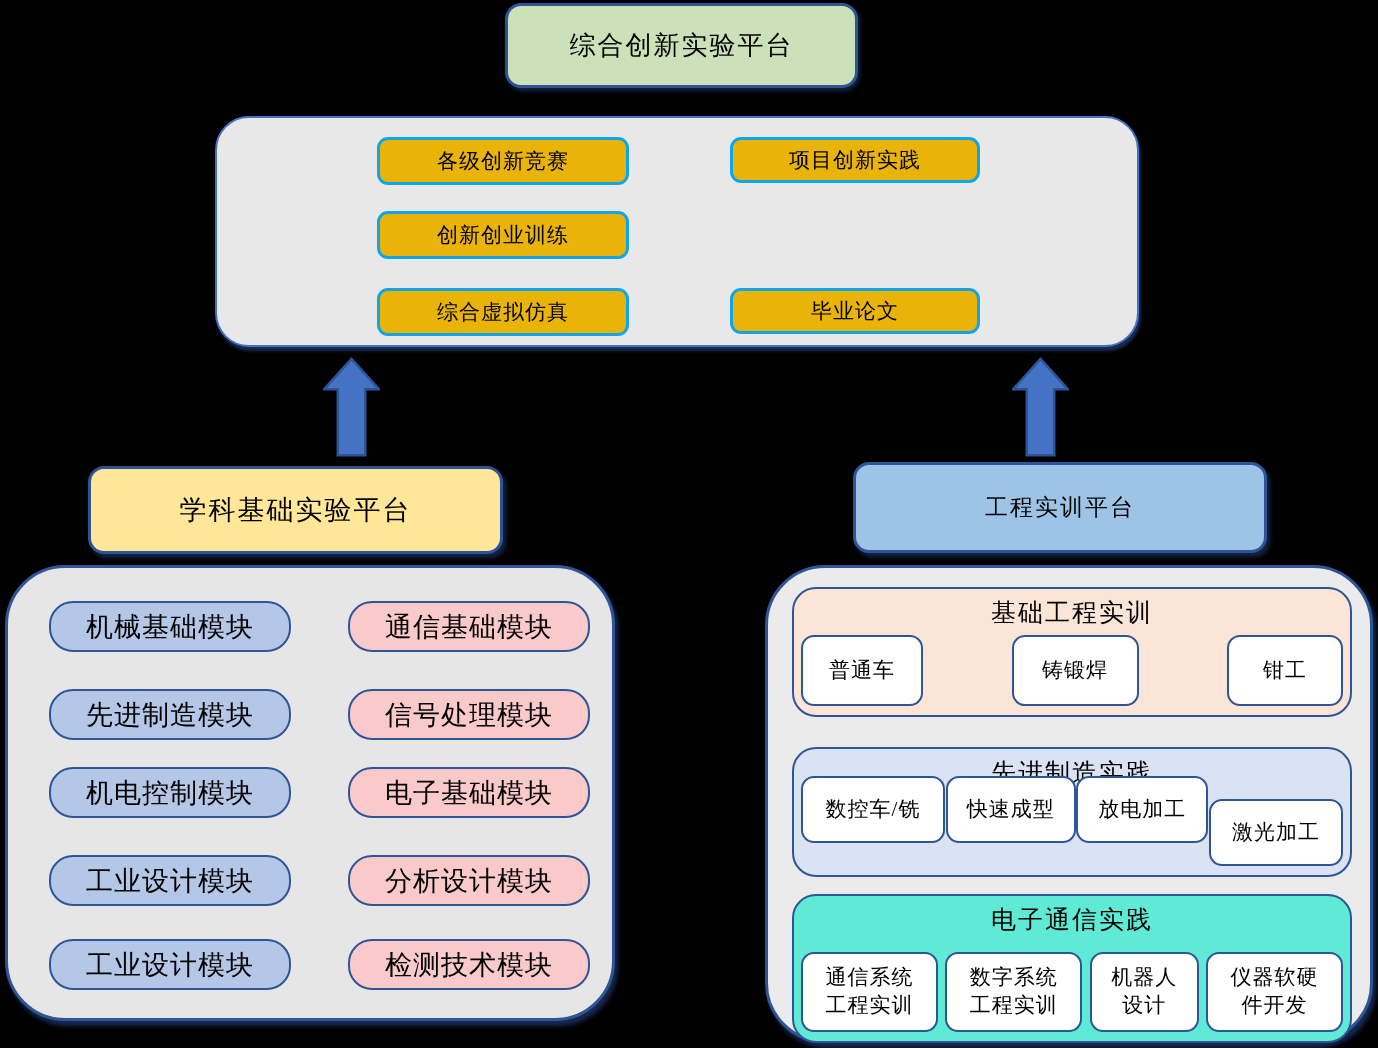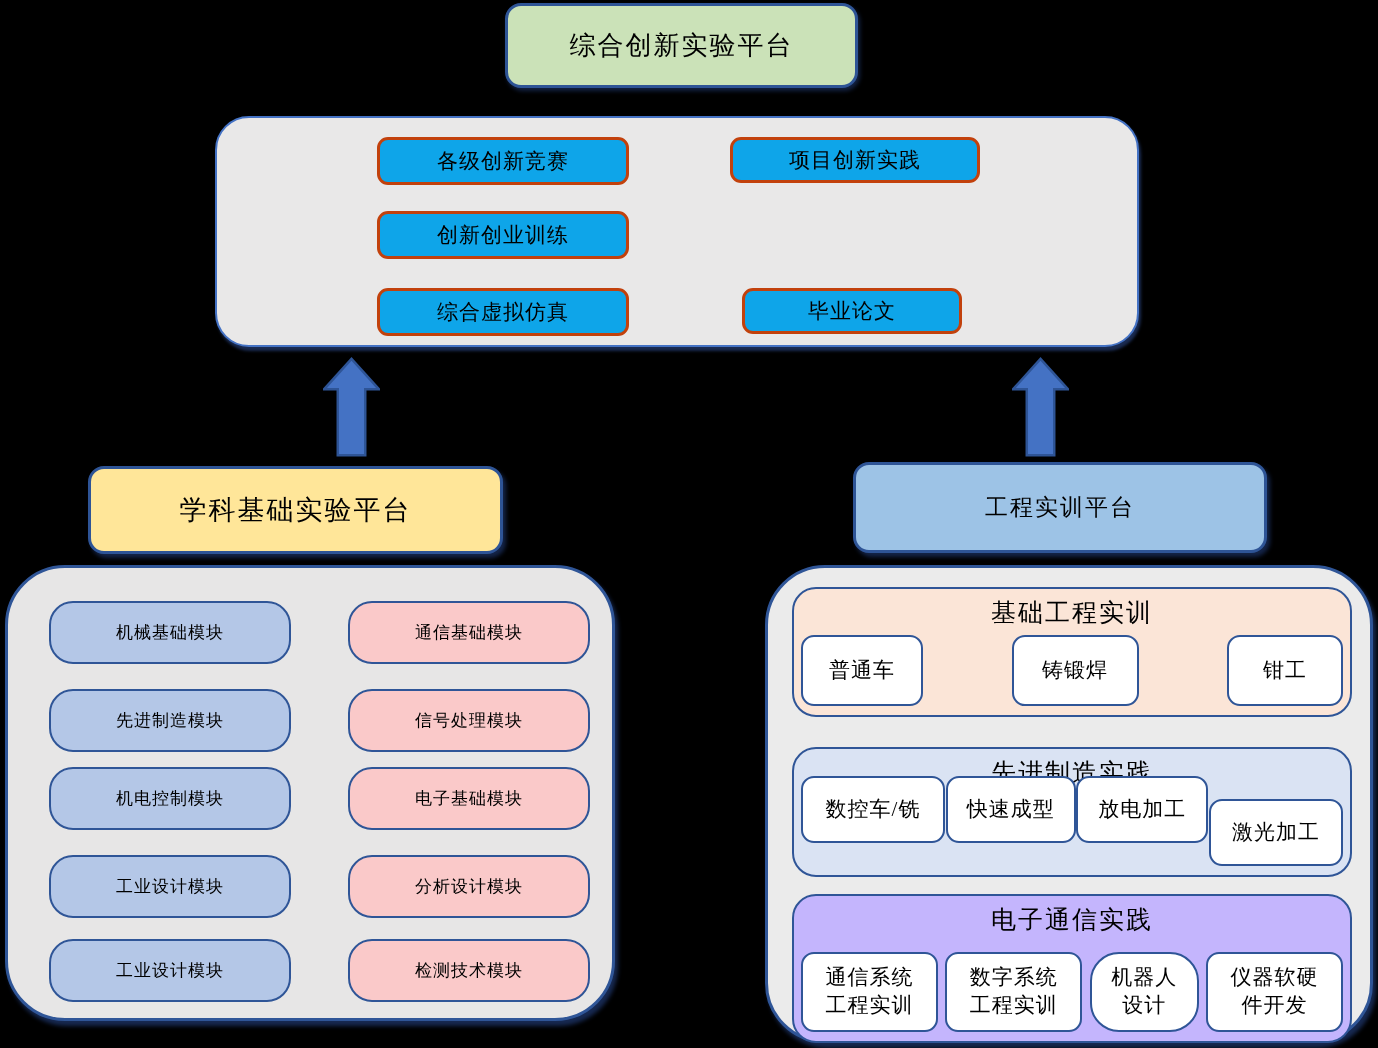--- a/index.html
+++ b/index.html
@@ -22,29 +22,29 @@
     box-shadow:2px 3px 4px rgba(25,45,90,.75);
   }
 
   
   .top-container{
     left:215px;top:116px;width:924px;height:231px;
     background:#e9e8e8;border:2px solid #4472c4;border-radius:34px;
     box-shadow:2px 4px 3px rgba(30,50,95,.85);
   }
   .t-item{
-    background:#0ea5e9;border:3px solid #c2410c;border-radius:11px;
+    background:#eab308;border:3px solid #0ea5e9;border-radius:11px;
     font-size:21px;letter-spacing:1px;
   }
   .t1{left:160px;top:19px;width:252px;height:48px;}
   .t2{left:513px;top:19px;width:250px;height:46px;}
   .t3{left:160px;top:93px;width:252px;height:48px;}
   .t4{left:513px;top:93px;width:250px;height:46px;}
   .t5{left:160px;top:170px;width:252px;height:48px;}
-  .t6{left:513px;top:170px;width:220px;height:46px;margin-left:12px;}
+  .t6{left:513px;top:170px;width:250px;height:46px;}
 
   
   .arrow{width:57px;height:100px;}
   .arrow-left{left:323px;top:357px;}
   .arrow-right{left:1012px;top:357px;}
 
   
   .yellow-box{
     left:88px;top:466px;width:415px;height:88px;
     background:#ffe699;border:3px solid #2e5496;border-radius:16px;
@@ -58,60 +58,60 @@
     box-shadow:3px 4px 4px rgba(25,45,90,.8);
   }
 
   
   .left-container{
     left:5px;top:565px;width:610px;height:456px;
     background:#e7e6e6;border:3px solid #2f5597;border-radius:60px;
     box-shadow:3px 5px 4px rgba(25,45,90,.9);
   }
   .mod{
-    width:242px;height:63px;border-radius:24px;
-    border:2px solid #2f5597;font-size:17px;letter-spacing:1px;
+    width:242px;height:51px;border-radius:24px;
+    border:2px solid #2f5597;font-size:27px;letter-spacing:1px;
   }
   .mod-blue{background:#b4c7e7;}
   .mod-pink{background:#fac9c9;}
   .col1{left:41px;} .col2{left:340px;}
   .row1{top:33px;} .row2{top:121px;} .row3{top:199px;} .row4{top:287px;} .row5{top:371px;}
 
   
   .right-container{
     left:765px;top:565px;width:608px;height:478px;
     background:#ebebeb;border:3px solid #2f5597;border-radius:60px;
     box-shadow:3px 5px 4px rgba(25,45,90,.9);
     padding-left:40px;
   }
   .sec{
     left:24px;width:560px;border:2.5px solid #2f5597;border-radius:24px;
   }
   .sec-1{top:19px;height:130px;background:#fbe5d7;}
   .sec-2{top:179px;height:130px;background:#dae3f3;}
-  .sec-3{top:326px;height:149px;background:#c4b5fd;font-family:Liberation Serif, serif;}
+  .sec-3{top:326px;height:149px;background:#5eead4;font-family:Liberation Serif, serif;}
   .sec-title{
     position:absolute;left:0;right:0;top:7px;
     font-size:25px;letter-spacing:2px;text-align:center;
   }
   .sec-items{
     position:absolute;left:7px;right:7px;bottom:9px;
     display:flex;justify-content:space-between;align-items:stretch;
   }
   .witem{
     background:#ffffff;border:2.5px solid #2f5597;border-radius:13px;
     font-size:21px;letter-spacing:1px;line-height:1.32;
     white-space:pre-line;
   }
   .sec-1 .witem{height:67px;}
   .sec-2 .witem{height:63px;}
   .sec-3 .witem{height:76px;}
   .w118{width:118px;} .w123{width:123px;} .w112{width:112px;} .w131{width:131px;}
   .w140{width:140px;} .w126{width:126px;} .w128{width:128px;} .w130{width:130px;margin-top:23px;}
-  .w133{width:133px;} .w105{width:105px;border-radius:29px;}
+  .w133{width:133px;} .w105{width:105px;}
 </style>
 </head>
 <body>
 
 <div class="canvas">
 
   <div class="abs center green-box">
     <span>综合创新实验平台</span>
   </div>
 

